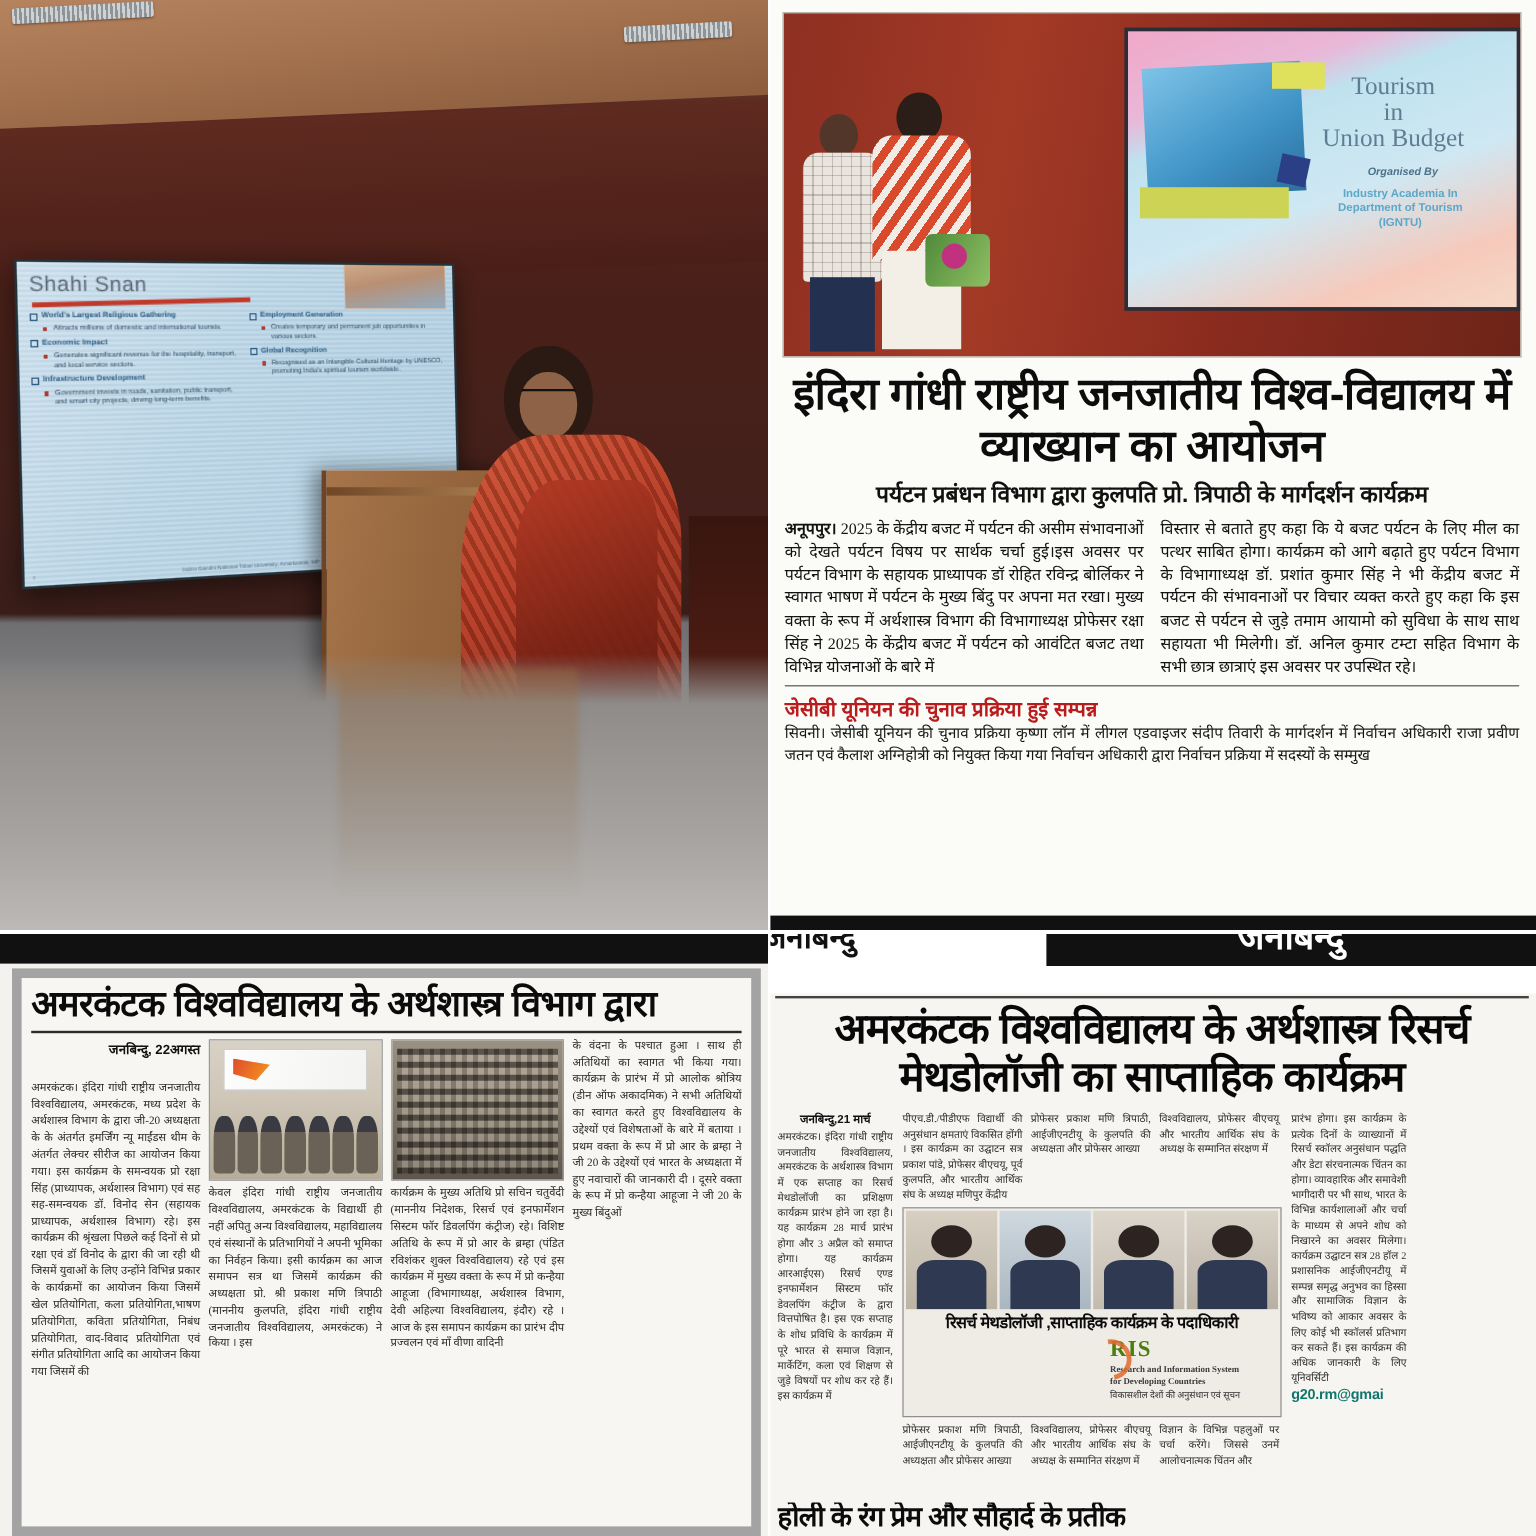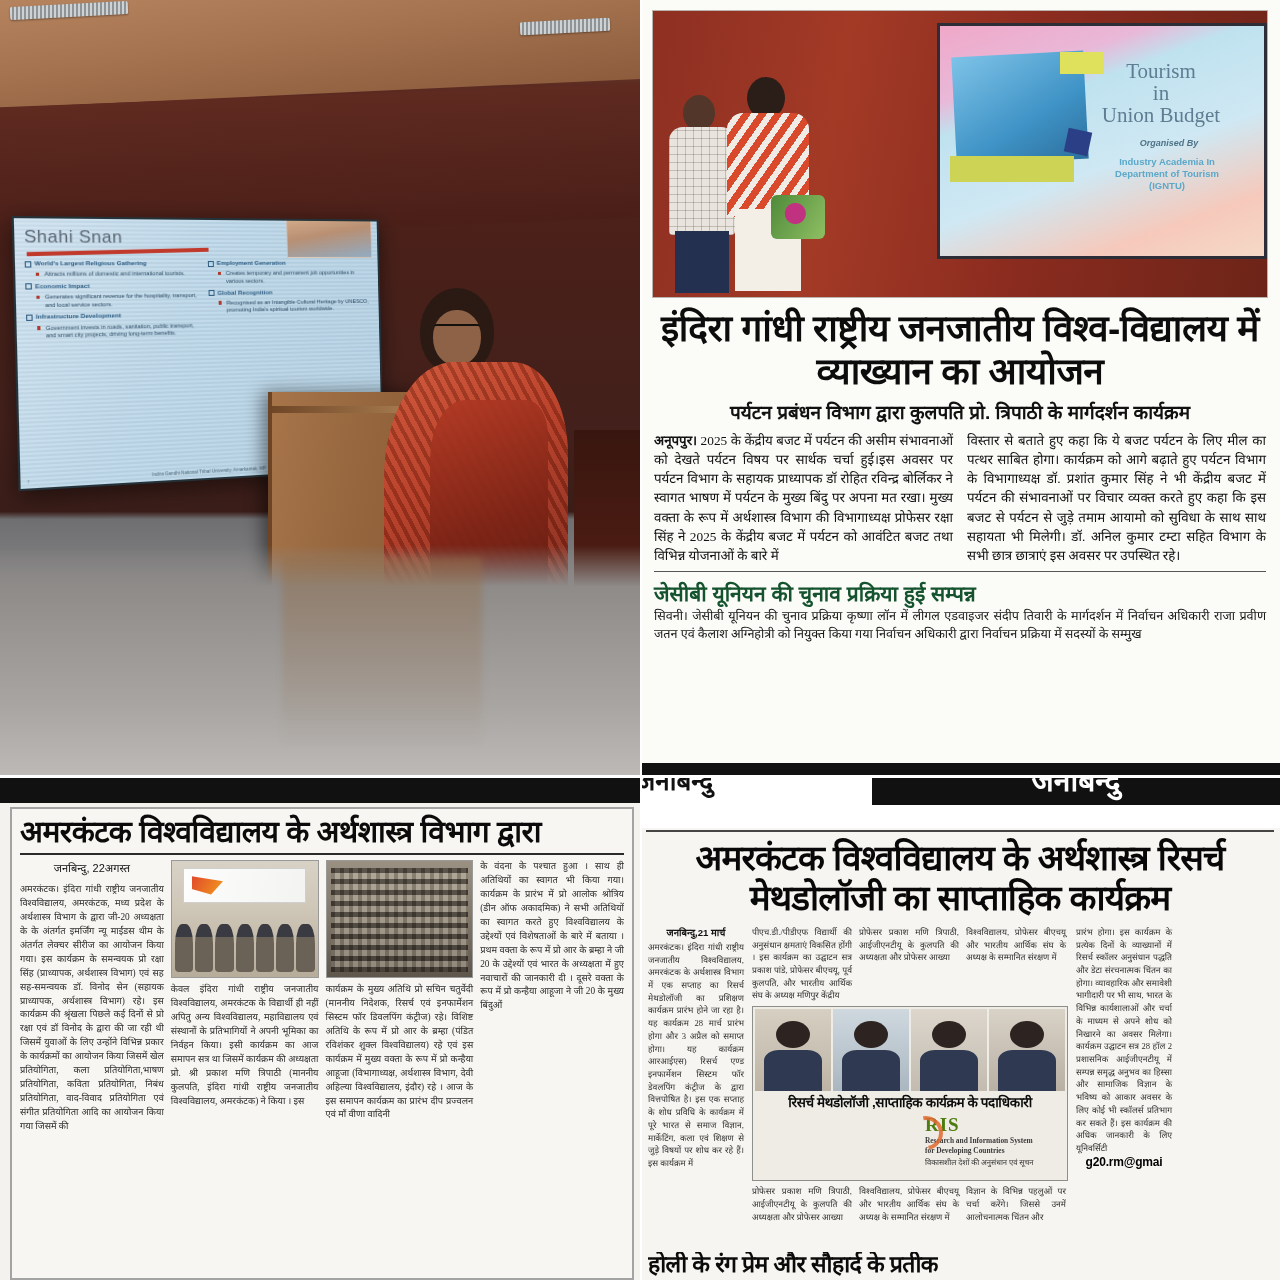--- a/index.html
+++ b/index.html
@@ -215,51 +215,51 @@
   }
   .q2 .np-cols .col { width:50%; }
   .q2 .body-txt {
     font-family:"Liberation Serif", serif;
     font-size:13.3px; line-height:1.45; color:#121212; text-align:justify;
   }
   .q2 .body-txt .lead { font-weight:bold; }
   .q2 .np-head2 {
     margin:7px 6px 1px 6px;
     font-family:"Liberation Sans", sans-serif;
-    font-weight:bold; font-size:21px; color:#14532d;
+    font-weight:bold; font-size:17px; color:#b91c1c;
   }
   .q2 .np-sub2 {
     margin:0 6px; font-family:"Liberation Serif", serif;
     font-size:12.6px; line-height:1.4; color:#161616; text-align:justify;
   }
   .q2 .fade-bottom {
     position:absolute; left:0; bottom:0; width:100%; height:26px;
     background: linear-gradient(180deg, rgba(251,251,248,0), #fbfbf8 78%);
   }
   .q2 .blackbar { position:absolute; left:0; bottom:0; width:100%; height:12px; background:#111; }
 
   
   .q3 { position:relative; background:#f4f2ee; overflow:hidden; }
   .q3 .topbar { height:28px; background:#111; }
   .q3 .sheet {
     position:absolute; left:10px; right:6px; top:32px; bottom:0;
-    background:#f7f6f2; border:2px solid #a3a3a3; padding:6px 8px;
+    background:#f7f6f2; border:8px solid #a3a3a3; padding:6px 8px;
   }
   .q3 .bl-head {
     font-family:"Liberation Sans", sans-serif;
     font-weight:bold; font-size:30px; color:#0b0b0b; line-height:1.1;
     white-space:nowrap; letter-spacing:-.5px;
   }
   .q3 .bl-rule { height:2px; background:#2a2a2a; margin:5px 0 5px 0; }
   .q3 .bl-grid { display:flex; gap:7px; }
   .q3 .bl-col { width:152px; }
   .q3 .bl-col.narrow { width:148px; }
   .q3 .dateline {
-    text-align:center; font-family:"Liberation Sans", sans-serif;
-    font-weight:normal; font-size:11px; color:#111; margin-bottom:8px;
+    text-align:right; font-family:"Liberation Sans", sans-serif;
+    font-weight:bold; font-size:11px; color:#111; margin-bottom:20px;
   }
   .q3 .tiny {
     font-family:"Liberation Serif", serif;
     font-size:9.3px; line-height:1.5; color:#2c2c2c; text-align:justify;
     filter: blur(.12px);
   }
   .q3 .photo-a, .q3 .photo-b {
     height:118px; border:1px solid #999; margin-bottom:5px; position:relative; overflow:hidden;
   }
   .q3 .photo-a {
@@ -375,21 +375,21 @@
   }
   .q4 .foot-hl span { position:relative; top:-5px; }
   .q4 .foot-box {
     background:#111; color:#fff; font-family:"Liberation Sans", sans-serif;
     font-weight:bold; font-size:22px; padding:1px 8px; letter-spacing:-.5px;
     overflow:hidden; height:26px; flex:1; text-align:center;
   }
   .q4 .foot-box span { position:relative; top:-5px; }
   .q4 .email {
     font-family:"Liberation Sans", sans-serif; font-size:12px; font-weight:bold;
-    color:#000000; letter-spacing:-.2px;text-align:center;
+    color:#0f766e; letter-spacing:-.2px;
   }
   .sep-v { position:absolute; left:640px; top:0; width:2px; height:1280px; background:#fff; z-index:5; }
   .sep-h { position:absolute; left:0; top:775px; width:1280px; height:3px; background:#fff; z-index:5; }
 </style>
 </head>
 <body>
 
 <div class="collage">
 
   <div class="q1">

